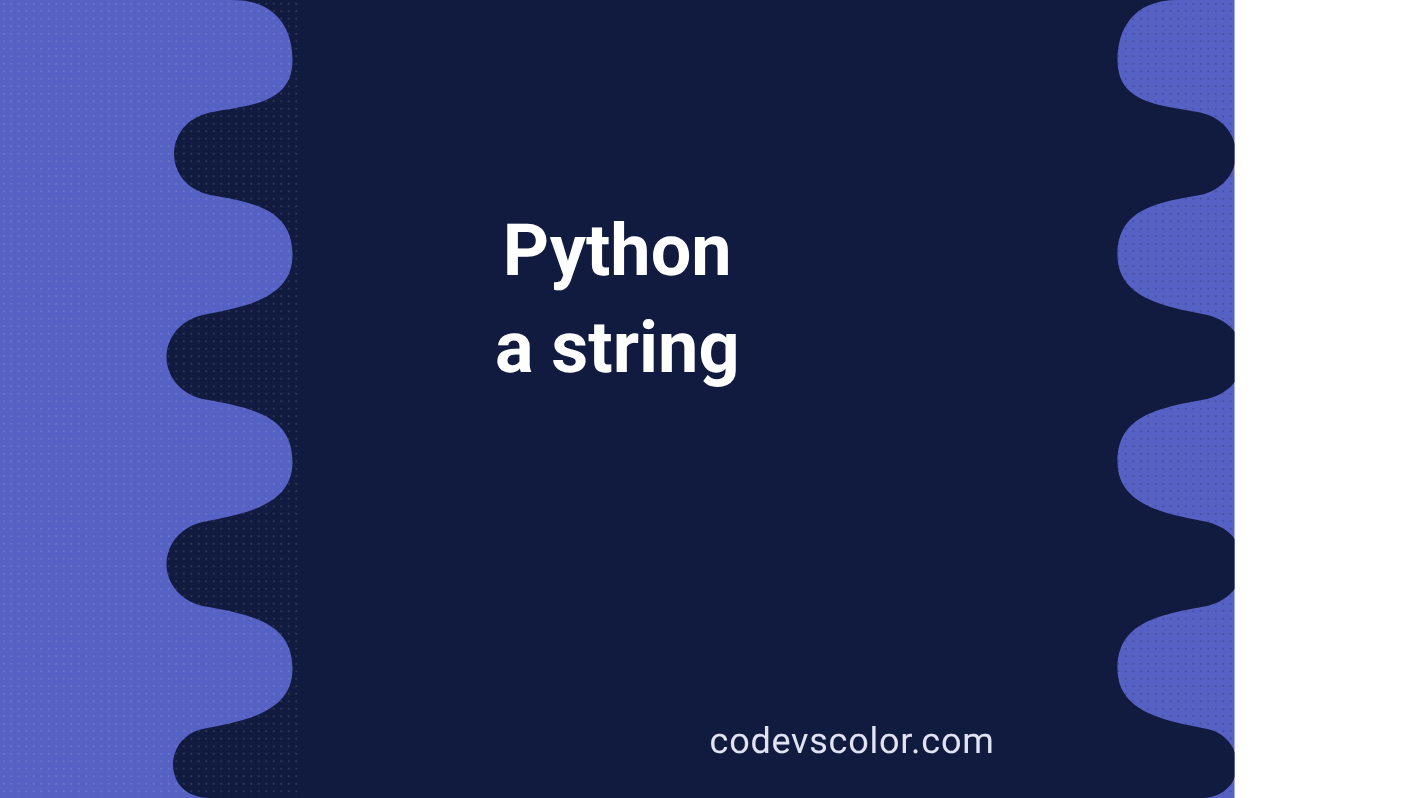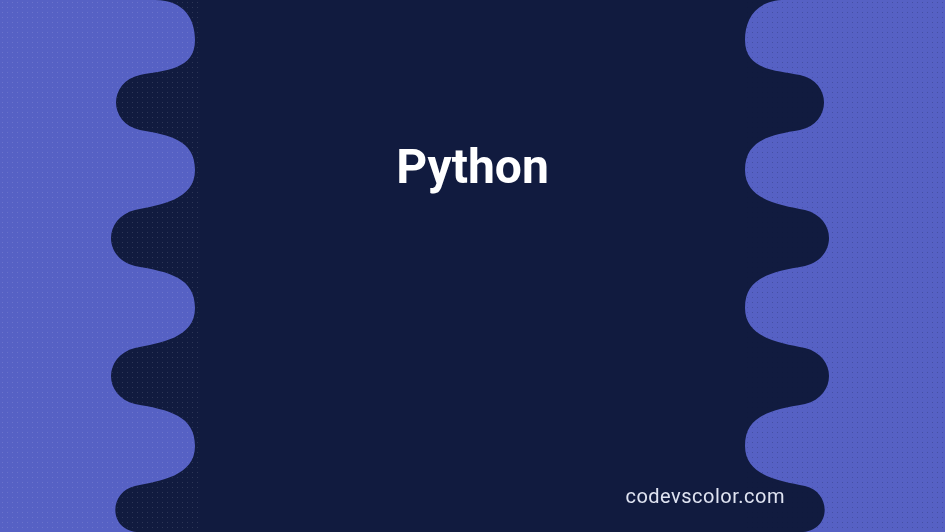--- a/index.html
+++ b/index.html
@@ -8,21 +8,21 @@
       box-sizing: border-box;
     }
     body {
       width: 945px;
       height: 532px;
       overflow: hidden;
       font-family: -apple-system, BlinkMacSystemFont, 'Segoe UI', Roboto, Helvetica, Arial, sans-serif;
     }
     .canvas {
       position: relative;
-      width: 945px;
+      width: 823px;
       height: 532px;
       background: #5661c4;
       overflow: hidden;
     }
     .dark-shape {
       position: absolute;
       top: 0;
       left: 0;
       width: 945px;
       height: 532px;
@@ -39,21 +39,21 @@
       font-weight: 700;
       font-size: 48px;
       line-height: 1.35;
     }
     .watermark {
       position: absolute;
       bottom: 24px;
       right: 160px;
       z-index: 3;
       color: #e0e4f2;
-      font-size: 20px;
+      font-size: 24px;
       font-weight: 400;
       letter-spacing: 0.5px;
     }
     .dots {
       position: absolute;
       top: 0;
       width: 200px;
       height: 532px;
       z-index: 2;
       background-image: radial-gradient(rgba(255,255,255,0.12) 0.8px, transparent 0.8px);
@@ -102,17 +102,18 @@
       C 745 20 755 0 785 0
       Z
     "></path>
   </svg>
 
   <div class="dots left"></div>
   <div class="dots right"></div>
 
   <div class="title-block">
     <div>Python</div>
+    <div>a string</div>
   </div>
 
   <div class="watermark">codevscolor.com</div>
 
 </div>
 
 </body></html>

